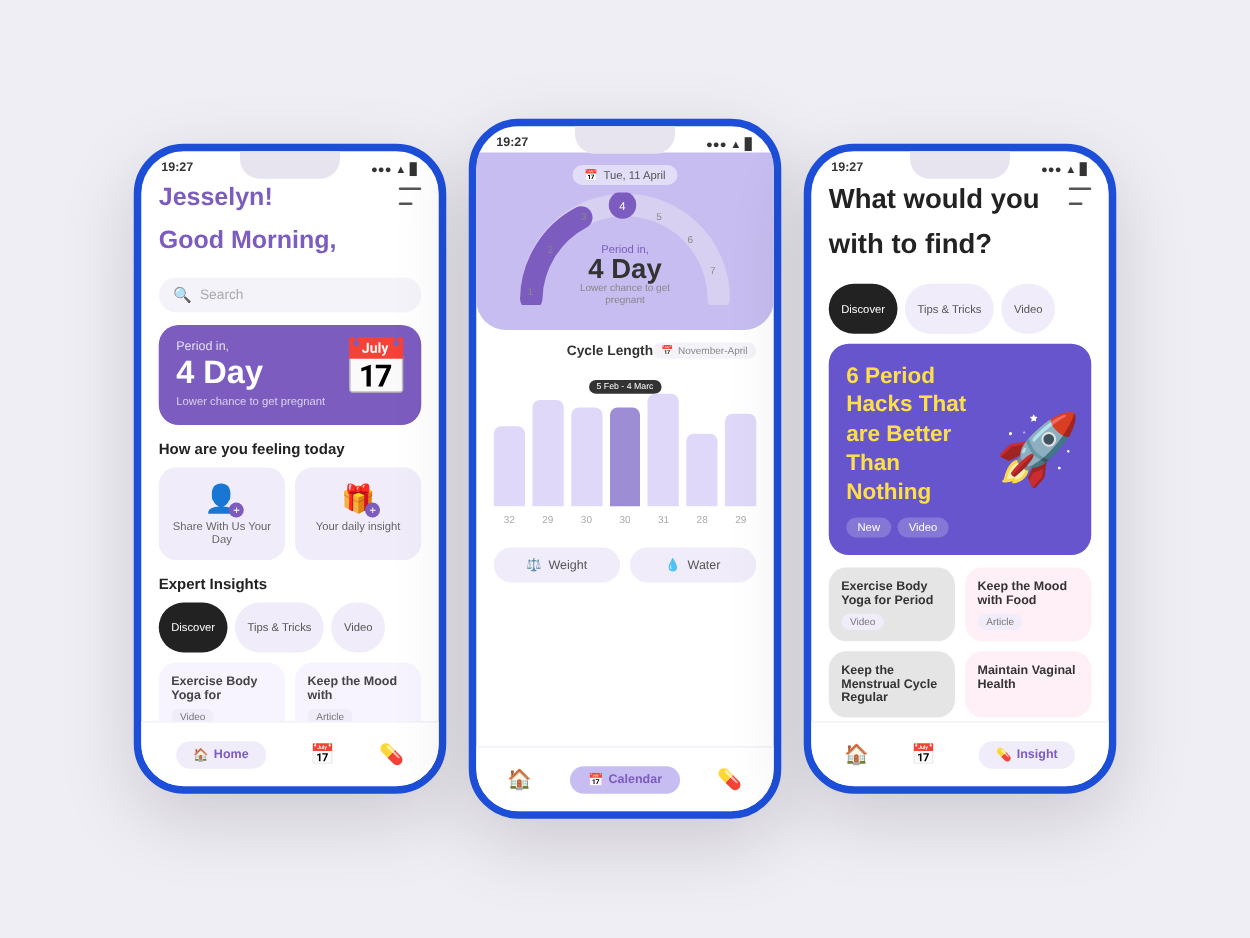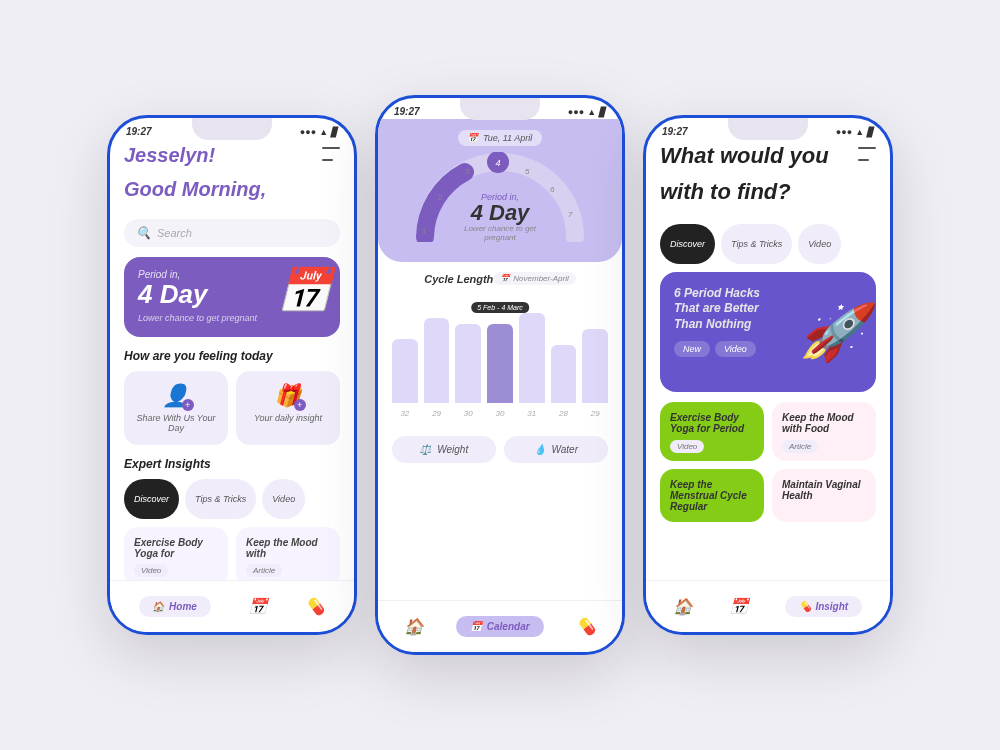--- a/index.html
+++ b/index.html
@@ -17,25 +17,24 @@
       display: flex;
       gap: 18px;
       align-items: center;
       justify-content: center;
     }
     .phone {
       width: 250px;
       height: 520px;
       background: #fff;
       border-radius: 40px;
-      border: 3px solid #1d4ed8;
+      border: 6px solid #1d4ed8;
       position: relative;
       overflow: hidden;
       box-shadow: 0 20px 60px rgba(0,0,0,0.15);
-      font-style: italic;
     }
     .phone-notch {
       position: absolute;
       top: 0;
       left: 50%;
       transform: translateX(-50%);
       width: 80px;
       height: 22px;
       background: #e8e4ef;
       border-radius: 0 0 16px 16px;
@@ -275,21 +274,21 @@
     }
     .arc-sub {
       font-size: 8px;
       color: #888;
     }
     .cycle-section {
       padding: 10px 14px;
     }
     .cycle-length-header {
       display: flex;
-      justify-content: center;
+      justify-content: flex-end;
       align-items: center;
       margin-bottom: 8px;
     }
     .cycle-length-title {
       font-size: 11px;
       font-weight: 700;
       color: #333;
     }
     .cycle-month-badge {
       font-size: 8px;
@@ -379,22 +378,22 @@
     .hero-card {
       background: #6655cc;
       border-radius: 16px;
       padding: 14px;
       margin-bottom: 10px;
       position: relative;
       overflow: hidden;
       min-height: 120px;
     }
     .hero-card-title {
-      color: #e5e5e5;
-      font-size: 12px;
+      color: #fde047;
+      font-size: 18px;
       font-weight: 700;
       line-height: 1.3;
       max-width: 55%;
       margin-bottom: 8px;
     }
     .hero-tags {
       display: flex;
       gap: 5px;
     }
     .hero-tag {
@@ -410,21 +409,21 @@
       top: 50%;
       transform: translateY(-50%);
       font-size: 55px;
     }
     .article-grid {
       display: grid;
       grid-template-columns: 1fr 1fr;
       gap: 8px;
     }
     .article-card {
-      background: #84cc16;
+      background: #e5e5e5;
       border-radius: 14px;
       padding: 10px;
       font-size: 10px;
       font-weight: 600;
       color: #333;
     }
     .article-card.pink {
       background: #fff0f8;
     }
     .insight-pill-tag {

